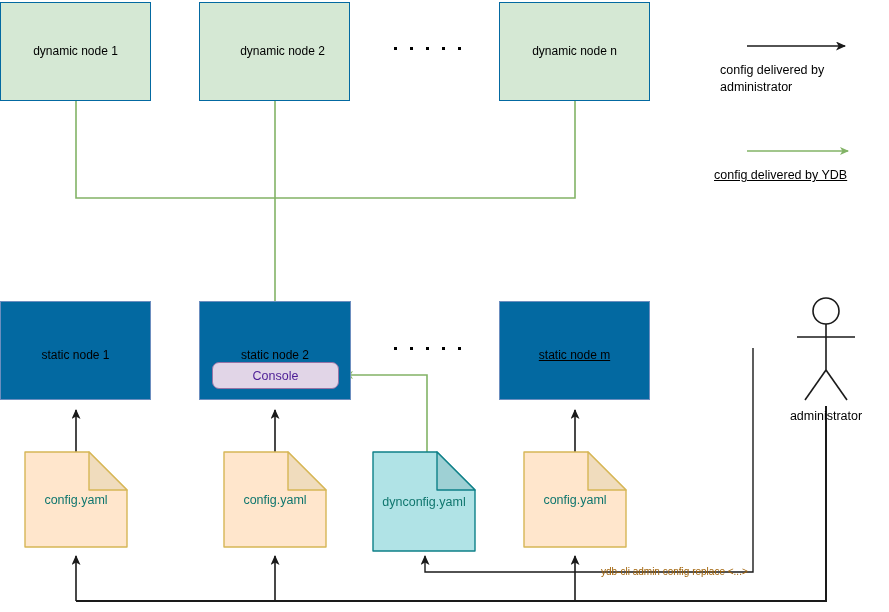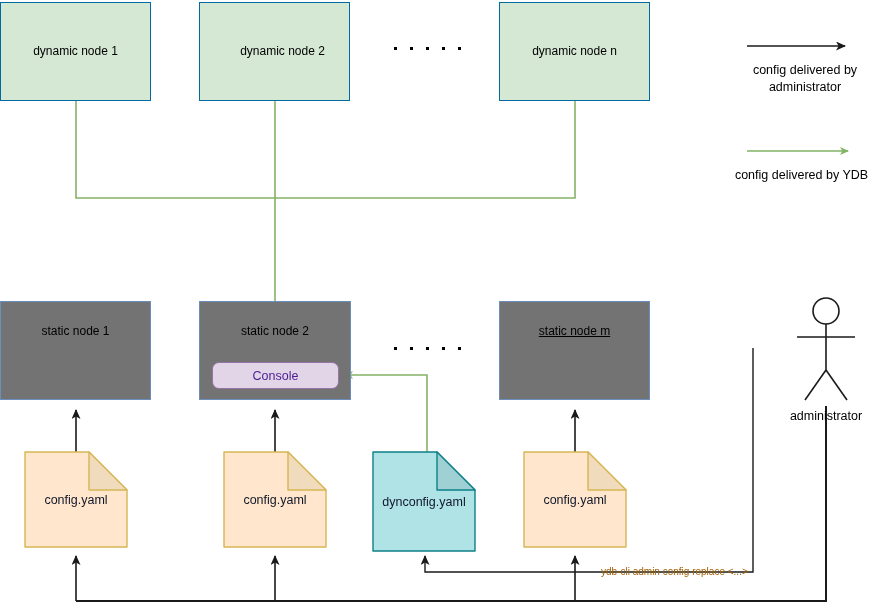--- a/index.html
+++ b/index.html
@@ -36,45 +36,45 @@
     text-align: center;
     font-size: 12px;
     color: #000000;
     line-height: 1.25;
   }
   .dyn-node {
     background: #d5e8d4;
     border: 1px solid #0369a1;
   }
   .stat-node {
-    background: #737373;
+    background: #0369a1;
     border: 1px solid #6c8ebf;
     align-items: flex-start;
-    padding-top: 22px;
+    padding-top: 46px;
   }
   .console-box {
     position: absolute;
     box-sizing: border-box;
     background: #e1d5e7;
     border: 1px solid #9673a6;
     border-radius: 7px;
     display: flex;
     align-items: center;
     justify-content: center;
     font-size: 12.5px;
     color: #4c1d95;
   }
   .doc {
     position: absolute;
     box-sizing: border-box;
     display: flex;
     align-items: center;
     justify-content: center;
     font-size: 12.5px;
-    color: #0f172a;
+    color: #0f766e;
     text-align: center;
   }
   .doc-label {
     position: relative;
     z-index: 2;
     pointer-events: none;
   }
   .dots {
     position: absolute;
     display: flex;
@@ -84,21 +84,20 @@
   .dots i {
     display: block;
     width: 3px;
     height: 3px;
     background: #000000;
   }
   .legend-label {
     position: absolute;
     font-size: 12.5px;
     color: #000000;
-    text-align: center;
     line-height: 1.35;
   }
   .plain-label {
     position: absolute;
     font-size: 10px;
     color: #a16207;
     white-space: nowrap;
   }
   .actor-label {
     position: absolute;
@@ -252,17 +251,17 @@
     <span>administrator</span>
   </div>
 
   <div class="plain-label" style="left:601px; top:566px;">
     <span>ydb-cli admin config replace &lt;...&gt;</span>
   </div>
 
   <div class="legend-label" style="left:720px; top:62px; width:170px;">
     <span>config delivered by administrator</span>
   </div>
-  <div class="legend-label" style="left:714px; top:167px; width:175px;">
+  <div class="legend-label" style="left:714px; top:167px; width:175px;text-decoration:underline;">
     <span>config delivered by YDB</span>
   </div>
 
 </div>
 
 </body></html>

